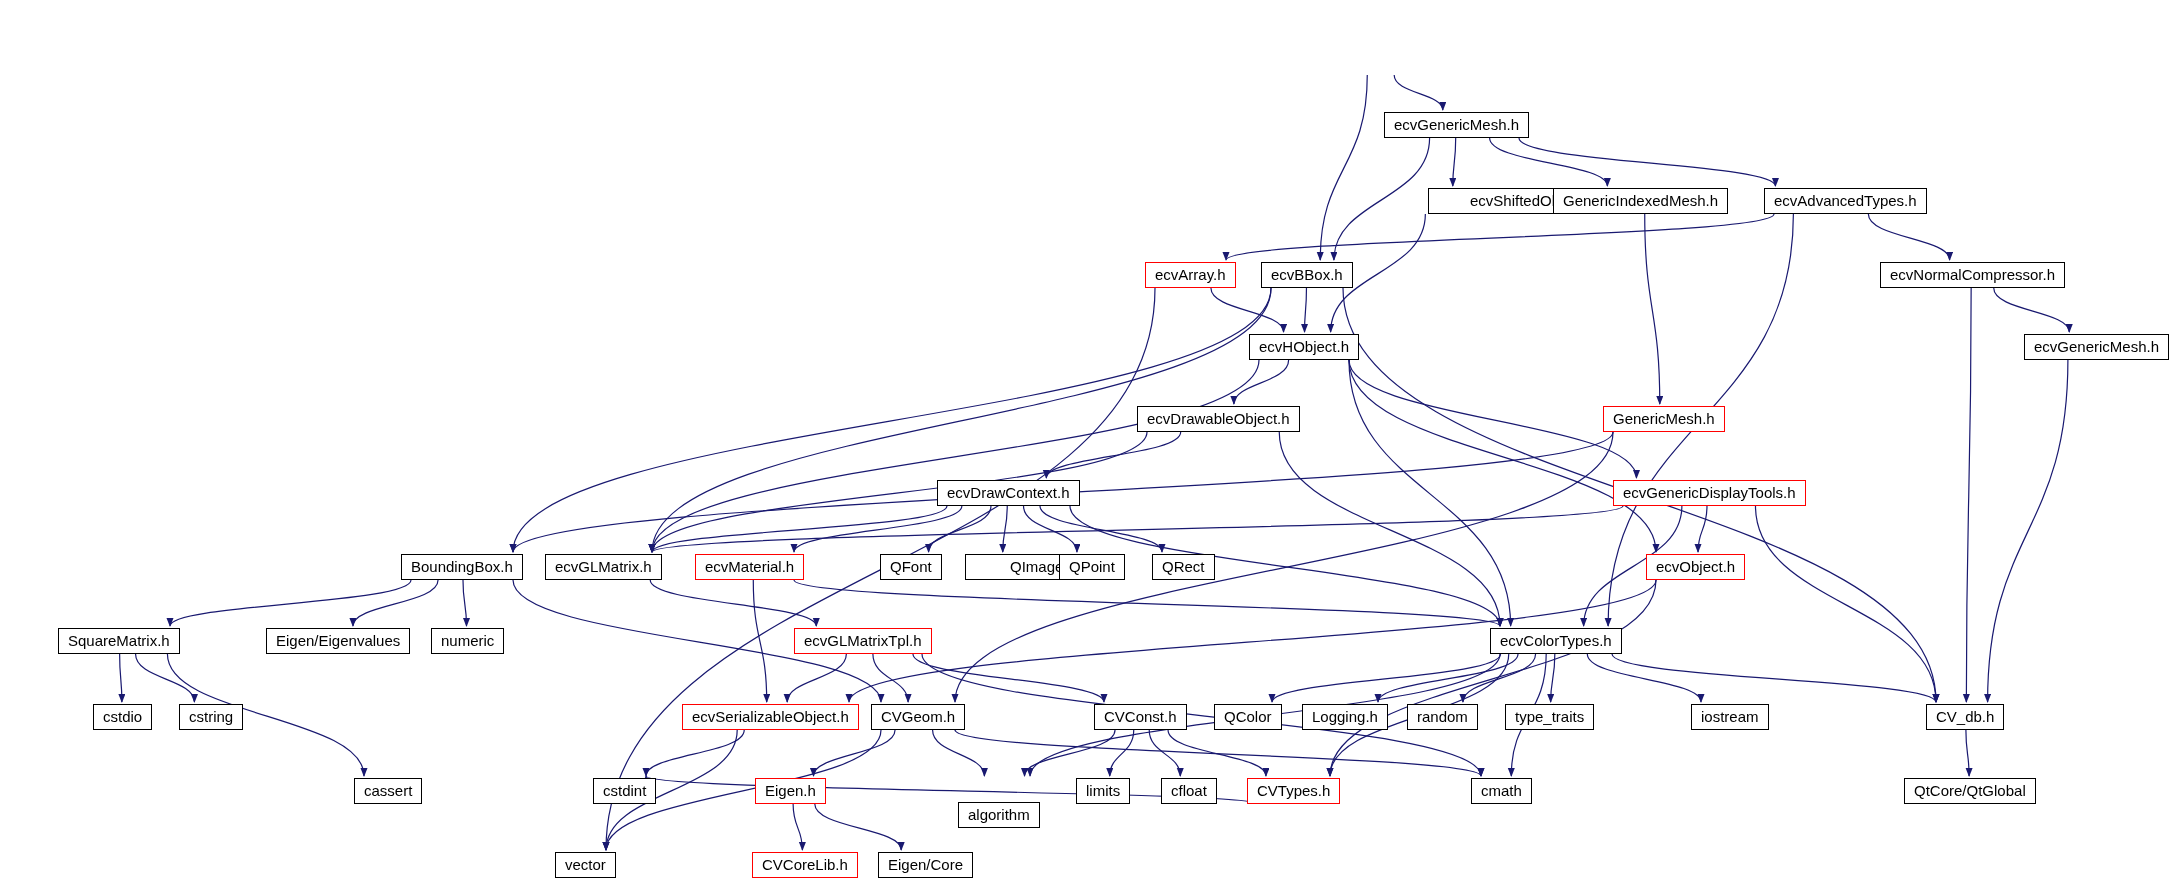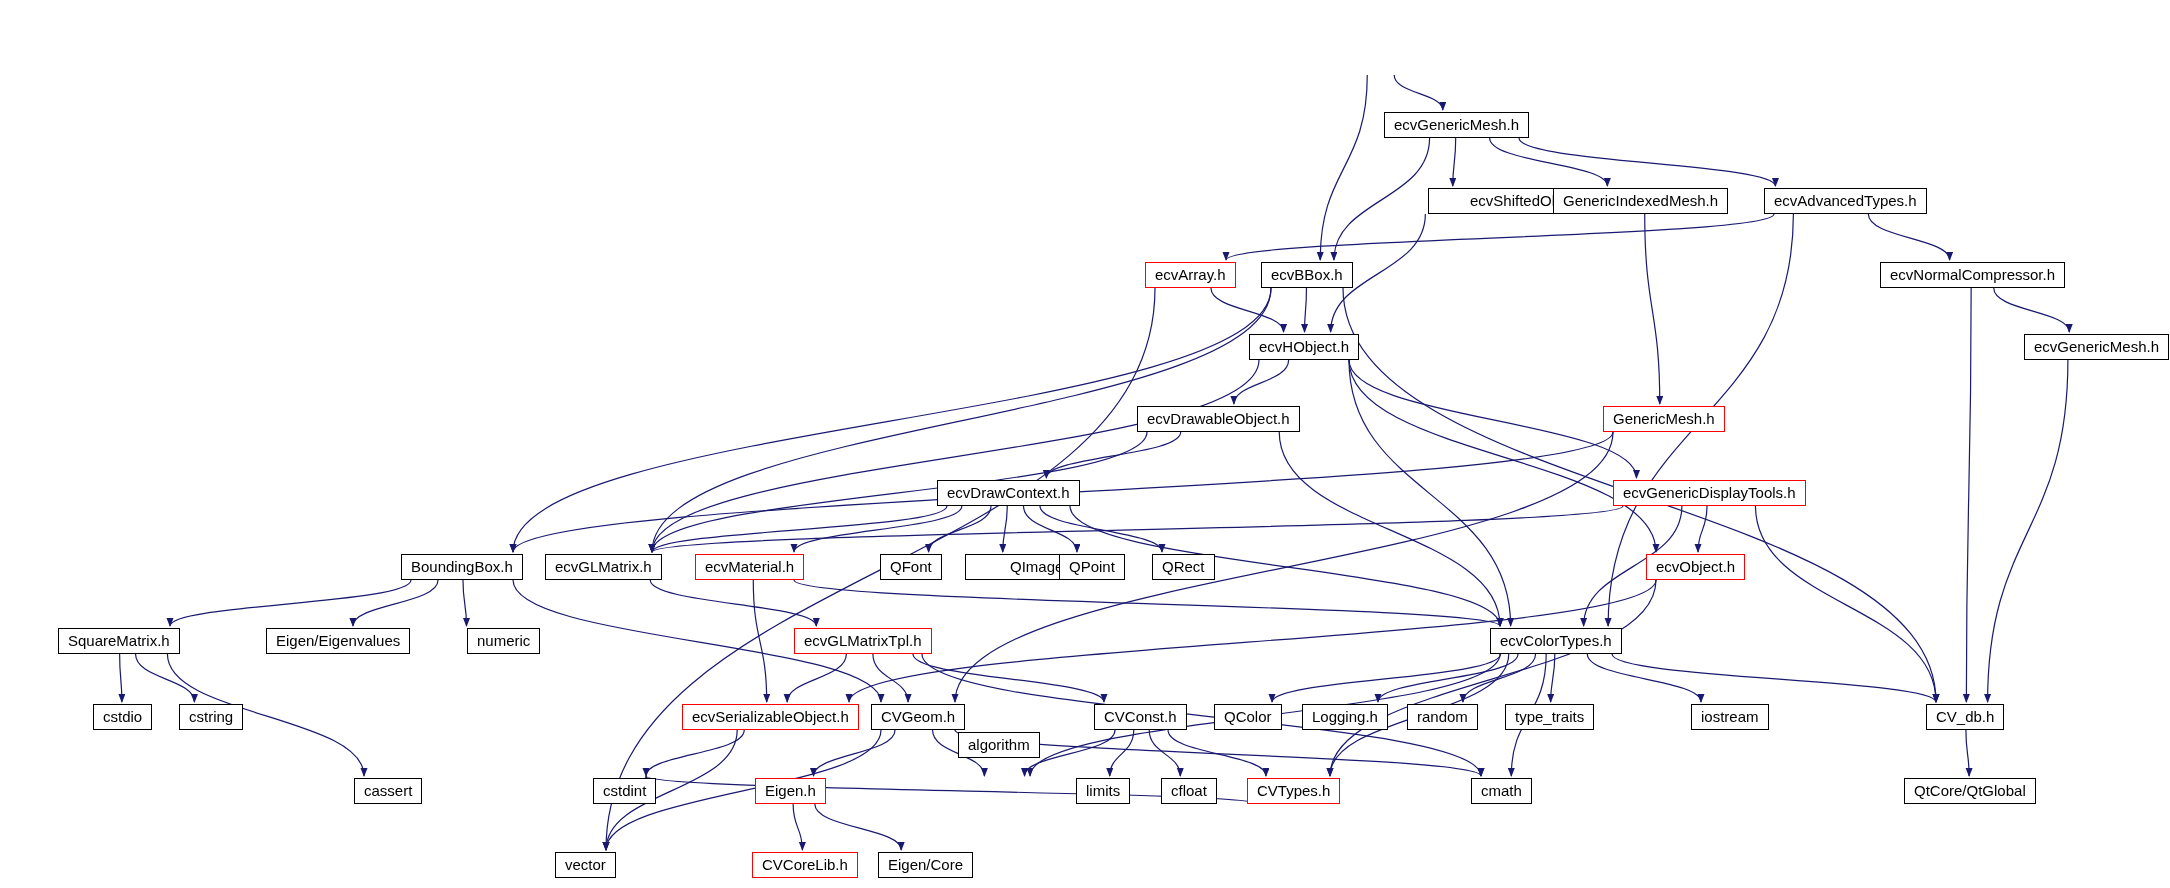--- a/index.html
+++ b/index.html
@@ -160,38 +160,38 @@
       <div class="node normal" style="top: 554px; left: 401px;">BoundingBox.h</div>
       <div class="node normal" style="top: 554px; left: 545px;">ecvGLMatrix.h</div>
       <div class="node red" style="top: 554px; left: 695px;">ecvMaterial.h</div>
       <div class="node normal" style="top: 554px; left: 880px;">QFont</div>
       <div class="node normal" style="top: 554px; left: 965px; padding-left: 44px;">QImage</div>
       <div class="node normal" style="top: 554px; left: 1059px;">QPoint</div>
       <div class="node normal" style="top: 554px; left: 1152px;">QRect</div>
       <div class="node red" style="top: 554px; left: 1646px;">ecvObject.h</div>
       <div class="node normal" style="top: 628px; left: 58px;">SquareMatrix.h</div>
       <div class="node normal" style="top: 628px; left: 257px; margin-left: 9px;">Eigen/Eigenvalues</div>
-      <div class="node normal" style="top: 628px; left: 431px; margin-left: 36px;">numeric</div>
+      <div class="node normal" style="top: 628px; left: 431px;">numeric</div>
       <div class="node red" style="top: 628px; left: 794px;">ecvGLMatrixTpl.h</div>
       <div class="node normal" style="top: 628px; left: 1490px;">ecvColorTypes.h</div>
       <div class="node normal" style="top: 704px; left: 93px;">cstdio</div>
       <div class="node normal" style="top: 704px; left: 179px;">cstring</div>
       <div class="node red" style="top: 704px; left: 682px;">ecvSerializableObject.h</div>
       <div class="node normal" style="top: 704px; left: 871px;">CVGeom.h</div>
       <div class="node normal" style="top: 704px; left: 1094px;">CVConst.h</div>
       <div class="node normal" style="top: 704px; left: 1214px;">QColor</div>
       <div class="node normal" style="top: 704px; left: 1302px;">Logging.h</div>
       <div class="node normal" style="top: 704px; left: 1407px;">random</div>
       <div class="node normal" style="top: 704px; left: 1505px;">type_traits</div>
       <div class="node normal" style="top: 704px; left: 1691px;">iostream</div>
       <div class="node normal" style="top: 704px; left: 1926px;">CV_db.h</div>
       <div class="node normal" style="top: 778px; left: 354px;">cassert</div>
       <div class="node normal" style="top: 778px; left: 593px;">cstdint</div>
       <div class="node red" style="top: 778px; left: 755px;">Eigen.h</div>
-      <div class="node normal" style="top: 732px; left: 958px;">algorithm</div>
+      <div class="node normal" style="top: 802px; left: 958px;">algorithm</div>
       <div class="node normal" style="top: 778px; left: 1076px;">limits</div>
       <div class="node normal" style="top: 778px; left: 1161px;">cfloat</div>
       <div class="node red" style="top: 778px; left: 1247px;">CVTypes.h</div>
       <div class="node normal" style="top: 778px; left: 1471px;">cmath</div>
       <div class="node normal" style="top: 778px; left: 1904px;">QtCore/QtGlobal</div>
       <div class="node normal" style="top: 852px; left: 555px;">vector</div>
       <div class="node red" style="top: 852px; left: 752px;">CVCoreLib.h</div>
       <div class="node normal" style="top: 852px; left: 878px;">Eigen/Core</div>
     </div>
 </div>

